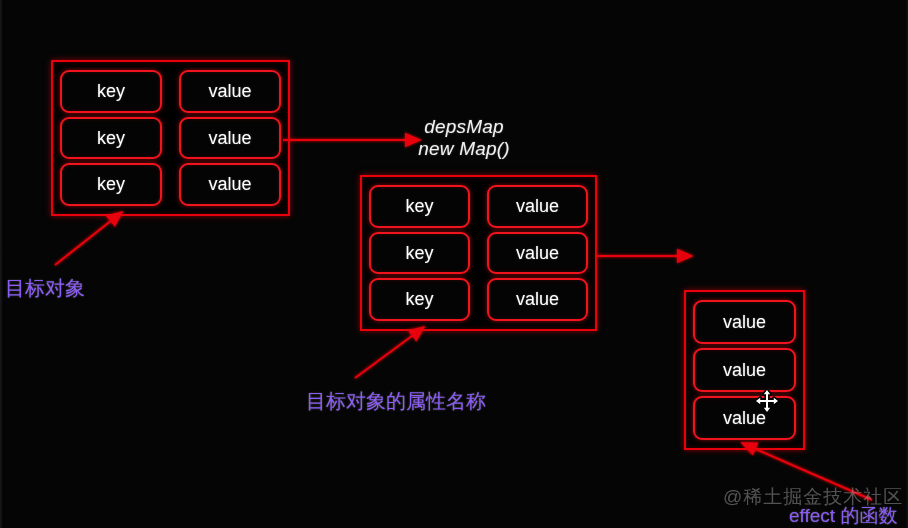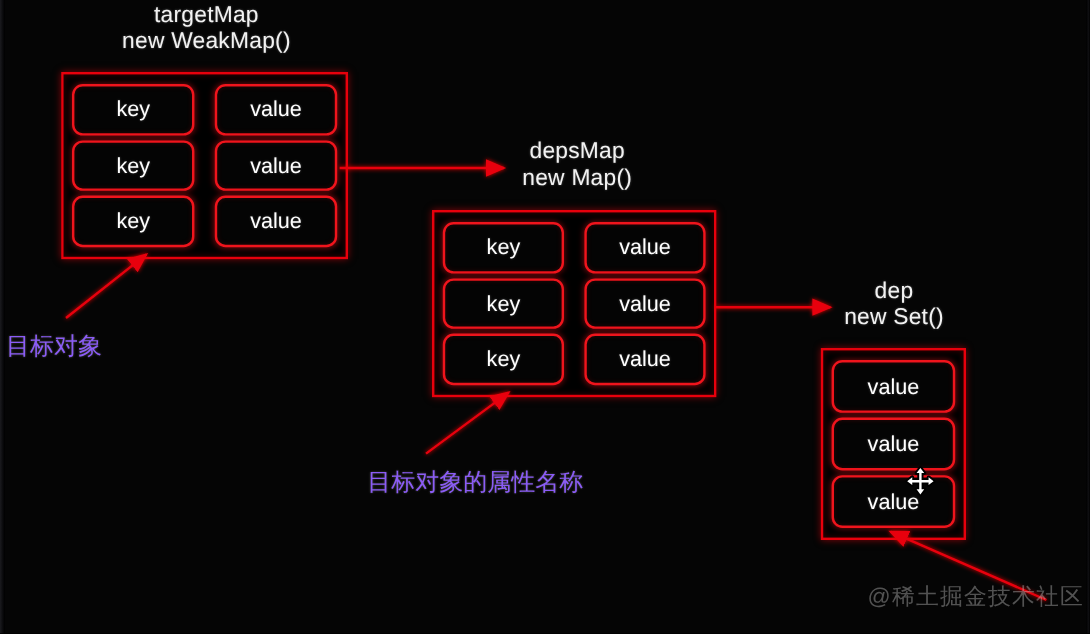--- a/index.html
+++ b/index.html
@@ -117,62 +117,58 @@
   }
 </style>
 </head>
 <body>
 
 <div id="screen">
 
   <div class="left-edge"></div>
   <div class="right-edge"></div>
 
-  <div class="title" style="left:72px; top:2px; width:200px;">targetMap
-new WeakMap()</div>
 
   <div class="map-box" style="left:51px; top:60px; width:239px; height:156px;">
     <div class="rows">
       <div class="row">
         <div class="cell">key</div>
         <div class="cell">value</div>
       </div>
       <div class="row">
         <div class="cell">key</div>
         <div class="cell">value</div>
       </div>
       <div class="row">
         <div class="cell">key</div>
         <div class="cell">value</div>
       </div>
     </div>
   </div>
 
-  <div class="title" style="left:386px; top:116px; width:190px;">depsMap
+  <div class="title" style="left:369px; top:116px; width:190px;font-style:italic;">depsMap
 new Map()</div>
 
   <div class="map-box" style="left:360px; top:175px; width:237px; height:156px;">
     <div class="rows">
       <div class="row">
         <div class="cell">key</div>
         <div class="cell">value</div>
       </div>
       <div class="row">
         <div class="cell">key</div>
         <div class="cell">value</div>
       </div>
       <div class="row">
         <div class="cell">key</div>
         <div class="cell">value</div>
       </div>
     </div>
   </div>
 
-  <div class="title" style="left:680px; top:232px; width:130px;">dep
-new Set()</div>
 
   <div class="map-box" style="left:684px; top:290px; width:121px; height:160px;">
     <div class="rows">
       <div class="row">
         <div class="cell single">value</div>
       </div>
       <div class="row">
         <div class="cell single">value</div>
       </div>
       <div class="row">
@@ -206,20 +202,21 @@
       <line x1="355" y1="378" x2="424" y2="327" marker-end="url(#ah)"></line>
 
       <line x1="872" y1="500" x2="742" y2="443" marker-end="url(#ah)"></line>
     </g>
   </svg>
 
   <div class="callout" style="left:5px; top:275px;">目标对象</div>
 
   <div class="callout" style="left:283px; top:388px;margin-left:23px;">目标对象的属性名称</div>
 
+  <div class="callout small" style="left:789px; top:503px;">effect 的函数</div>
 
   <div class="watermark" style="left:723px; top:484px;">@稀土掘金技术社区</div>
 
   <svg class="move-cursor" style="left:754px; top:388px;" viewBox="0 0 26 26" xmlns="http://www.w3.org/2000/svg">
     <g stroke="#000000" stroke-width="3.2" fill="none" stroke-linejoin="round">
       <path d="M13,2 L16.2,6.2 L14,6.2 L14,12 L19.8,12 L19.8,9.8 L24,13 L19.8,16.2 L19.8,14 L14,14 L14,19.8 L16.2,19.8 L13,24 L9.8,19.8 L12,19.8 L12,14 L6.2,14 L6.2,16.2 L2,13 L6.2,9.8 L6.2,12 L12,12 L12,6.2 L9.8,6.2 Z"></path>
     </g>
     <path d="M13,2 L16.2,6.2 L14,6.2 L14,12 L19.8,12 L19.8,9.8 L24,13 L19.8,16.2 L19.8,14 L14,14 L14,19.8 L16.2,19.8 L13,24 L9.8,19.8 L12,19.8 L12,14 L6.2,14 L6.2,16.2 L2,13 L6.2,9.8 L6.2,12 L12,12 L12,6.2 L9.8,6.2 Z" fill="#ffffff"></path>
   </svg>
 

